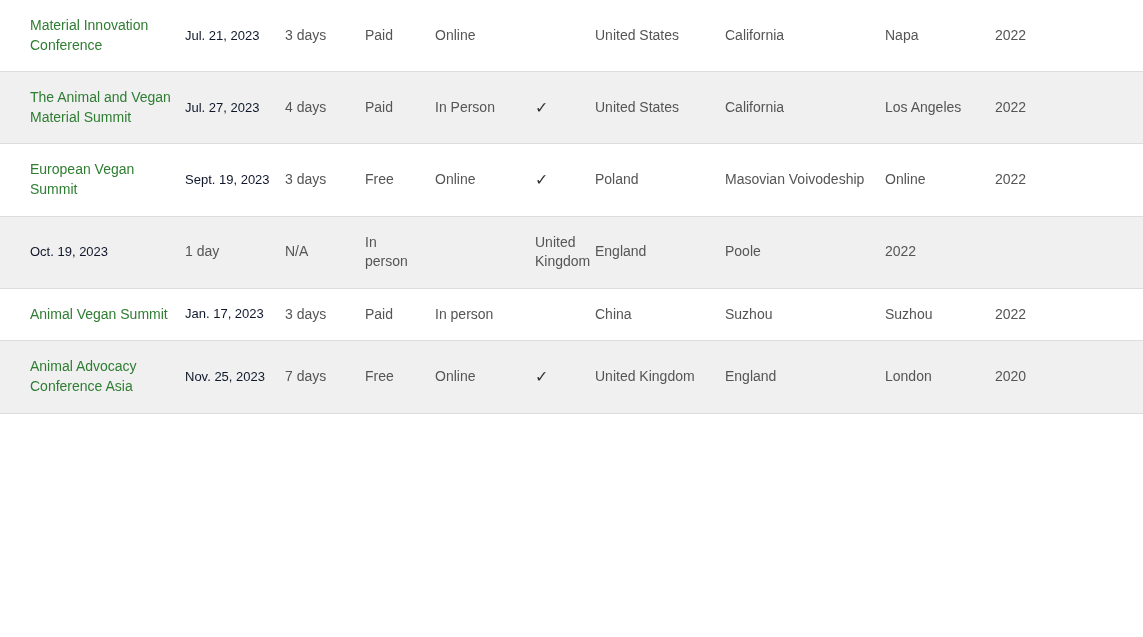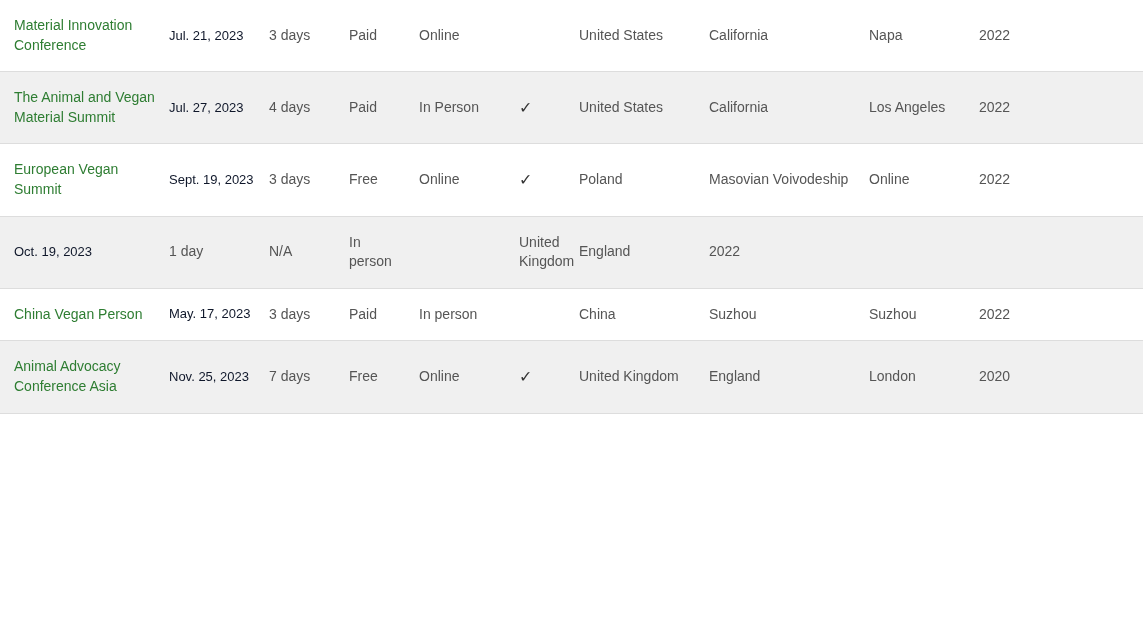--- a/index.html
+++ b/index.html
@@ -17,21 +17,21 @@
 
     .table-container {
       width: 100%;
     }
 
     .table-row {
       display: grid;
       grid-template-columns: 155px 100px 80px 70px 100px 60px 130px 160px 110px 70px;
       align-items: center;
       border-bottom: 1px solid #ddd;
-      padding: 12px 8px;
+      padding: 12px 24px;
     }
 
     .table-row.even {
       background-color: #f0f0f0;
     }
 
     .table-row.odd {
       background-color: #fff;
     }
 
@@ -97,25 +97,26 @@
       <div class="cell">2022</div>
     </div>
     <div class="table-row even">
       <div class="cell date">Oct. 19, 2023</div>
       <div class="cell">1 day</div>
       <div class="cell">N/A</div>
       <div class="cell">In person</div>
       <div class="cell check"></div>
       <div class="cell">United Kingdom</div>
       <div class="cell">England</div>
+      <div class="cell">Poole</div>
       <div class="cell">2022</div>
     </div>
     <div class="table-row odd">
-      <div class="cell name">China Vegan Person</div>
-      <div class="cell date">May. 17, 2023</div>
+      <div class="cell name">Animal Vegan Summit</div>
+      <div class="cell date">Jan. 17, 2023</div>
       <div class="cell">3 days</div>
       <div class="cell">Paid</div>
       <div class="cell">In person</div>
       <div class="cell check"></div>
       <div class="cell">China</div>
       <div class="cell">Suzhou</div>
       <div class="cell">Suzhou</div>
       <div class="cell">2022</div>
     </div>
     <div class="table-row even">

